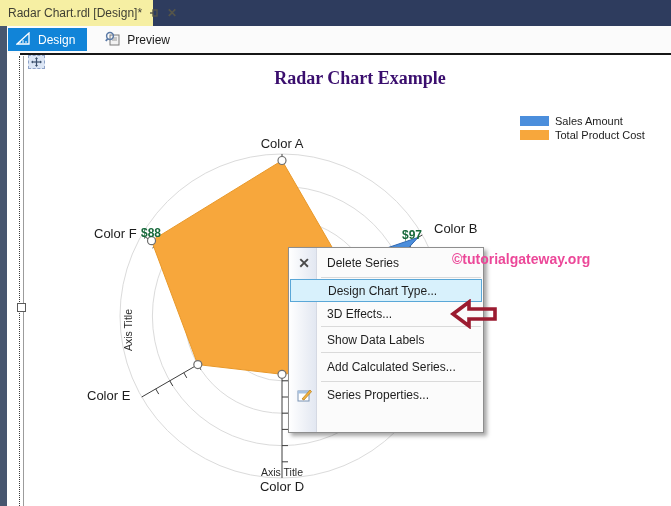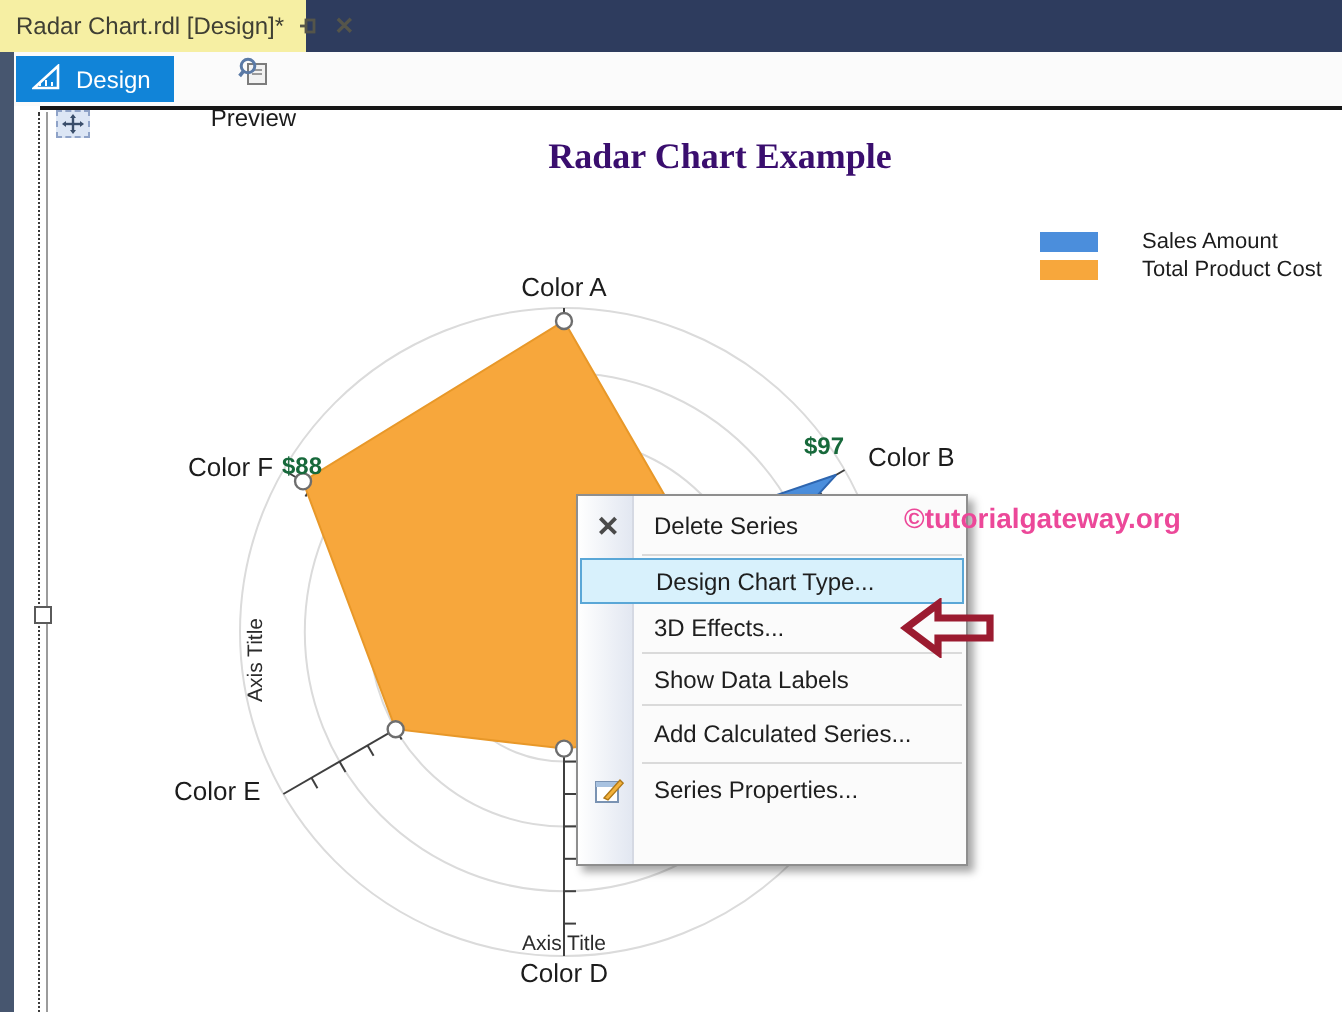--- a/index.html
+++ b/index.html
@@ -13,21 +13,21 @@
   .tab-title { font-size:12px; color:#3F3F34; white-space:nowrap; }
   .tab-pin { margin-left:7px; display:flex; align-items:center; }
   .tab-close { margin-left:7px; font-size:12px; color:#55554A; font-weight:bold; line-height:1; }
 
   
   .toolbar { position:absolute; left:3px; top:26px; width:668px; height:27px; background:#FBFBFB;
              display:flex; align-items:center; }
   .btn-design { display:flex; align-items:center; gap:6px; background:#1184D8; color:#fff;
                 font-size:12px; height:23px; padding:0 12px 0 8px; margin-left:5px; }
   .btn-preview { display:flex; align-items:center; gap:6px; color:#1B1B1B; font-size:12px;
-                 height:23px; padding:0 10px; margin-left:8px;flex-direction:column; }
+                 height:23px; padding:0 10px; margin-left:8px; }
 
   
   .left-strip { position:absolute; left:0; top:26px; width:7px; height:480px; background:#47566F; }
   .top-border { position:absolute; left:20px; top:53px; width:651px; height:2px; background:#161616; }
   .dotted-line { position:absolute; left:19px; top:56px; width:0; height:450px; border-left:1px dotted #3A3A3A; }
   .solid-line { position:absolute; left:23px; top:56px; width:0; height:450px; border-left:1px solid #9C9C9C; }
   .move-handle { position:absolute; left:28px; top:55px; width:17px; height:14px; background:#DCE6F5;
                  border:1px dashed #8FA3C8; display:flex; align-items:center; justify-content:center; }
   .sel-handle { position:absolute; left:17px; top:303px; width:9px; height:9px; background:#ffffff;
                 border:1px solid #5A5A5A; }
@@ -36,21 +36,21 @@
   #chart-svg { position:absolute; left:0; top:0; width:671px; height:506px; z-index:1; pointer-events:none; }
   .chart-label { position:absolute; z-index:2; font-size:13px; color:#1C1C1C; white-space:nowrap; }
   .chart-title { position:absolute; left:180px; top:68px; width:360px; text-align:center; z-index:2;
                  font-family:"Liberation Serif", serif; font-weight:bold; font-size:18px; color:#3A0E6E; }
   .axis-title-small { font-size:10.5px; color:#2B2B2B; }
   .rot-left { transform:rotate(-90deg); transform-origin:center; }
   .dollar { font-weight:bold; font-size:12px; }
 
   
   .legend { position:absolute; left:520px; top:114px; z-index:2; }
-  .legend-row { display:flex; align-items:center; height:13px; margin-bottom:1px;gap:16px; }
+  .legend-row { display:flex; align-items:center; height:13px; margin-bottom:1px; }
   .legend-swatch { width:29px; height:10px; margin-right:6px; }
   .legend-label { font-size:11px; color:#1C1C1C; white-space:nowrap; }
 
   
   .menu { position:absolute; left:288px; top:247px; width:196px; height:186px; background:#FBFBFB;
           border:1px solid #8E8E8E; box-shadow:3px 3px 4px rgba(0,0,0,0.35); z-index:3; padding-top:2px; }
   .menu-gutter { position:absolute; left:0; top:0; bottom:0; width:28px;
                  background:linear-gradient(to right,#FFFFFF,#E2E7F1); border-right:1px solid #D5D9E3; }
   .menu-item { position:relative; height:23px; display:flex; align-items:center; padding-left:38px;
                font-size:12px; color:#1E1E1E; }
@@ -199,21 +199,21 @@
       <circle cx="349.34213539827795" cy="277.12" r="4" fill="#FFFFFF" stroke="#6E6E6E" stroke-width="1.2"></circle>
       <circle cx="366.17766924784746" cy="364.59999999999997" r="4" fill="#FFFFFF" stroke="#6E6E6E" stroke-width="1.2"></circle>
       <circle cx="282" cy="374.32" r="4" fill="#FFFFFF" stroke="#6E6E6E" stroke-width="1.2"></circle>
       <circle cx="197.8223307521526" cy="364.6" r="4" fill="#FFFFFF" stroke="#6E6E6E" stroke-width="1.2"></circle>
       <circle cx="151.52461266583646" cy="240.67" r="4" fill="#FFFFFF" stroke="#6E6E6E" stroke-width="1.2"></circle>
     </svg>
 
   <div class="chart-title" style="color: rgb(58, 14, 110);">Radar Chart Example</div>
 
   <div class="chart-label" style="left:240px; top:136px; width:84px; text-align:center;">Color A</div>
-  <div class="chart-label dollar" style="left: 402px; top: 216px; color: rgb(23, 105, 59);" id="lbl97">$97</div>
+  <div class="chart-label dollar" style="left: 402px; top: 228px; color: rgb(23, 105, 59);" id="lbl97">$97</div>
   <div class="chart-label" style="left:434px; top:221px;">Color B</div>
   <div class="chart-label" style="left:94px; top:226px;">Color F</div>
   <div class="chart-label dollar" style="left: 141px; top: 226px; color: rgb(23, 105, 59);" id="lbl88">$88</div>
   <div class="chart-label" style="left:87px; top:388px;">Color E</div>
   <div class="chart-label axis-title-small rot-left" style="left:98px; top:324px; width:60px; text-align:center;">Axis Title</div>
   <div class="chart-label axis-title-small" style="left:240px; top:466px; width:84px; text-align:center;">Axis Title</div>
   <div class="chart-label" style="left:240px; top:479px; width:84px; text-align:center;">Color D</div>
 
   <div class="legend">
     <div class="legend-row">

